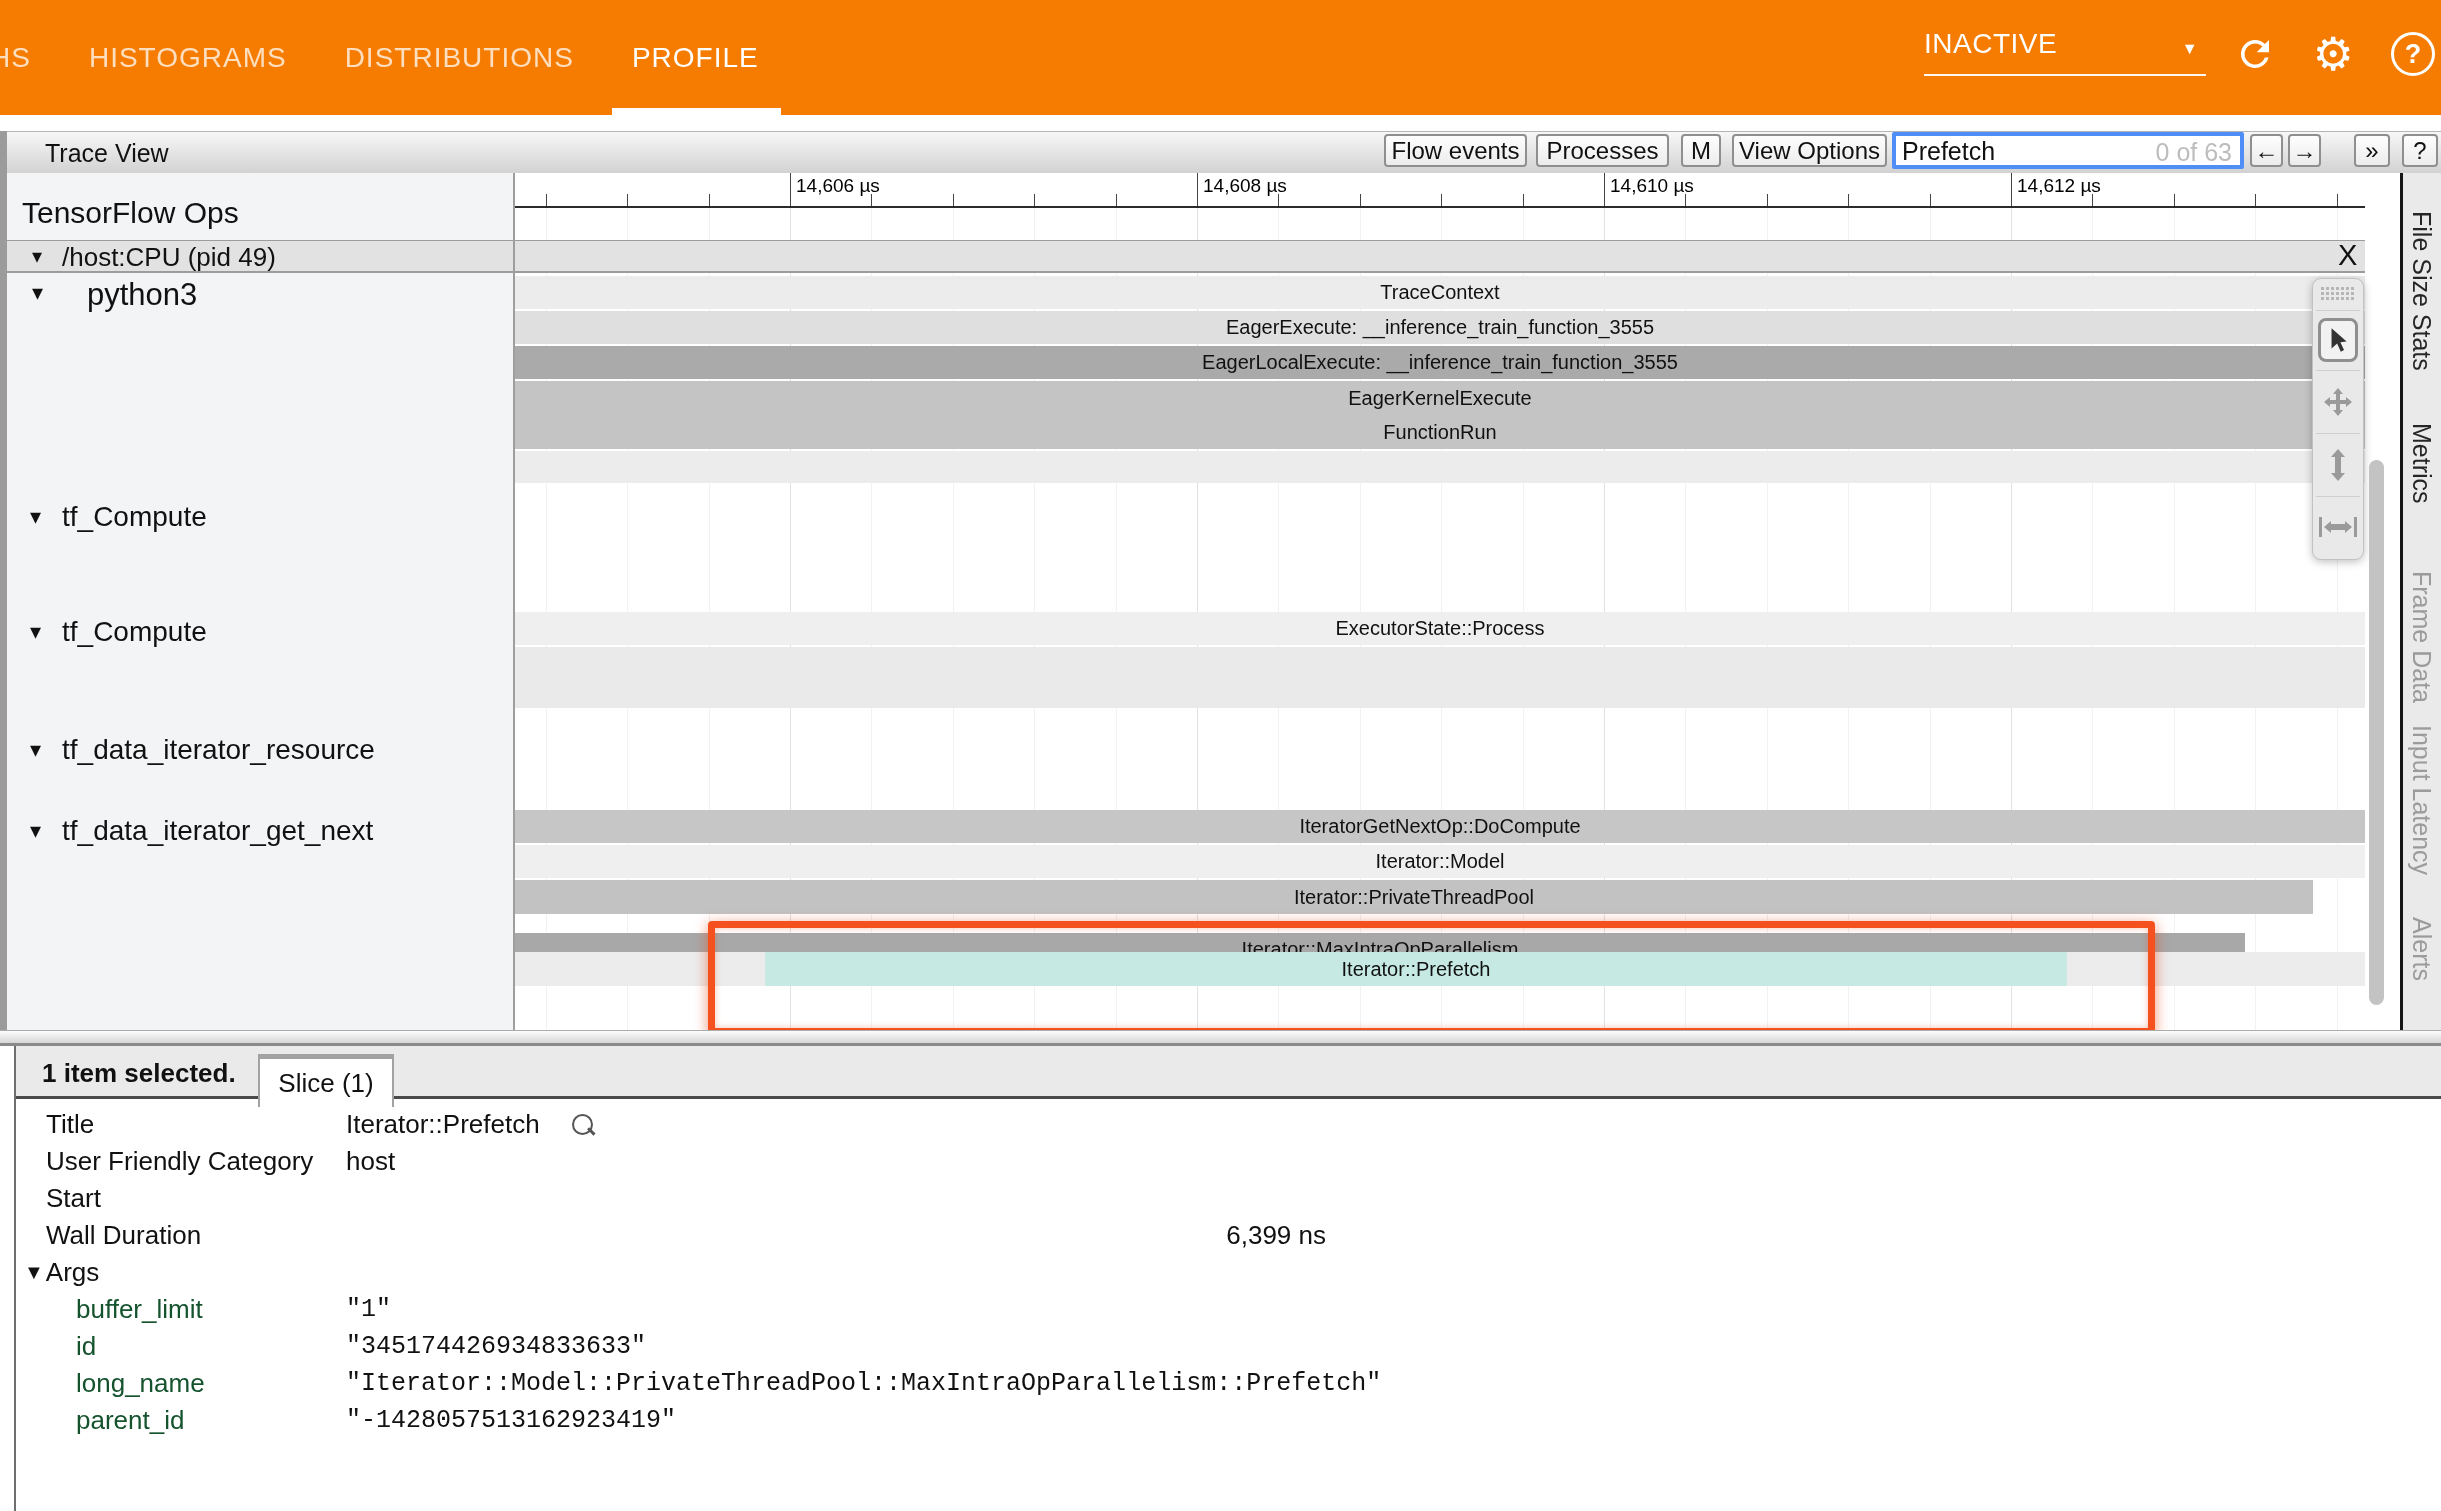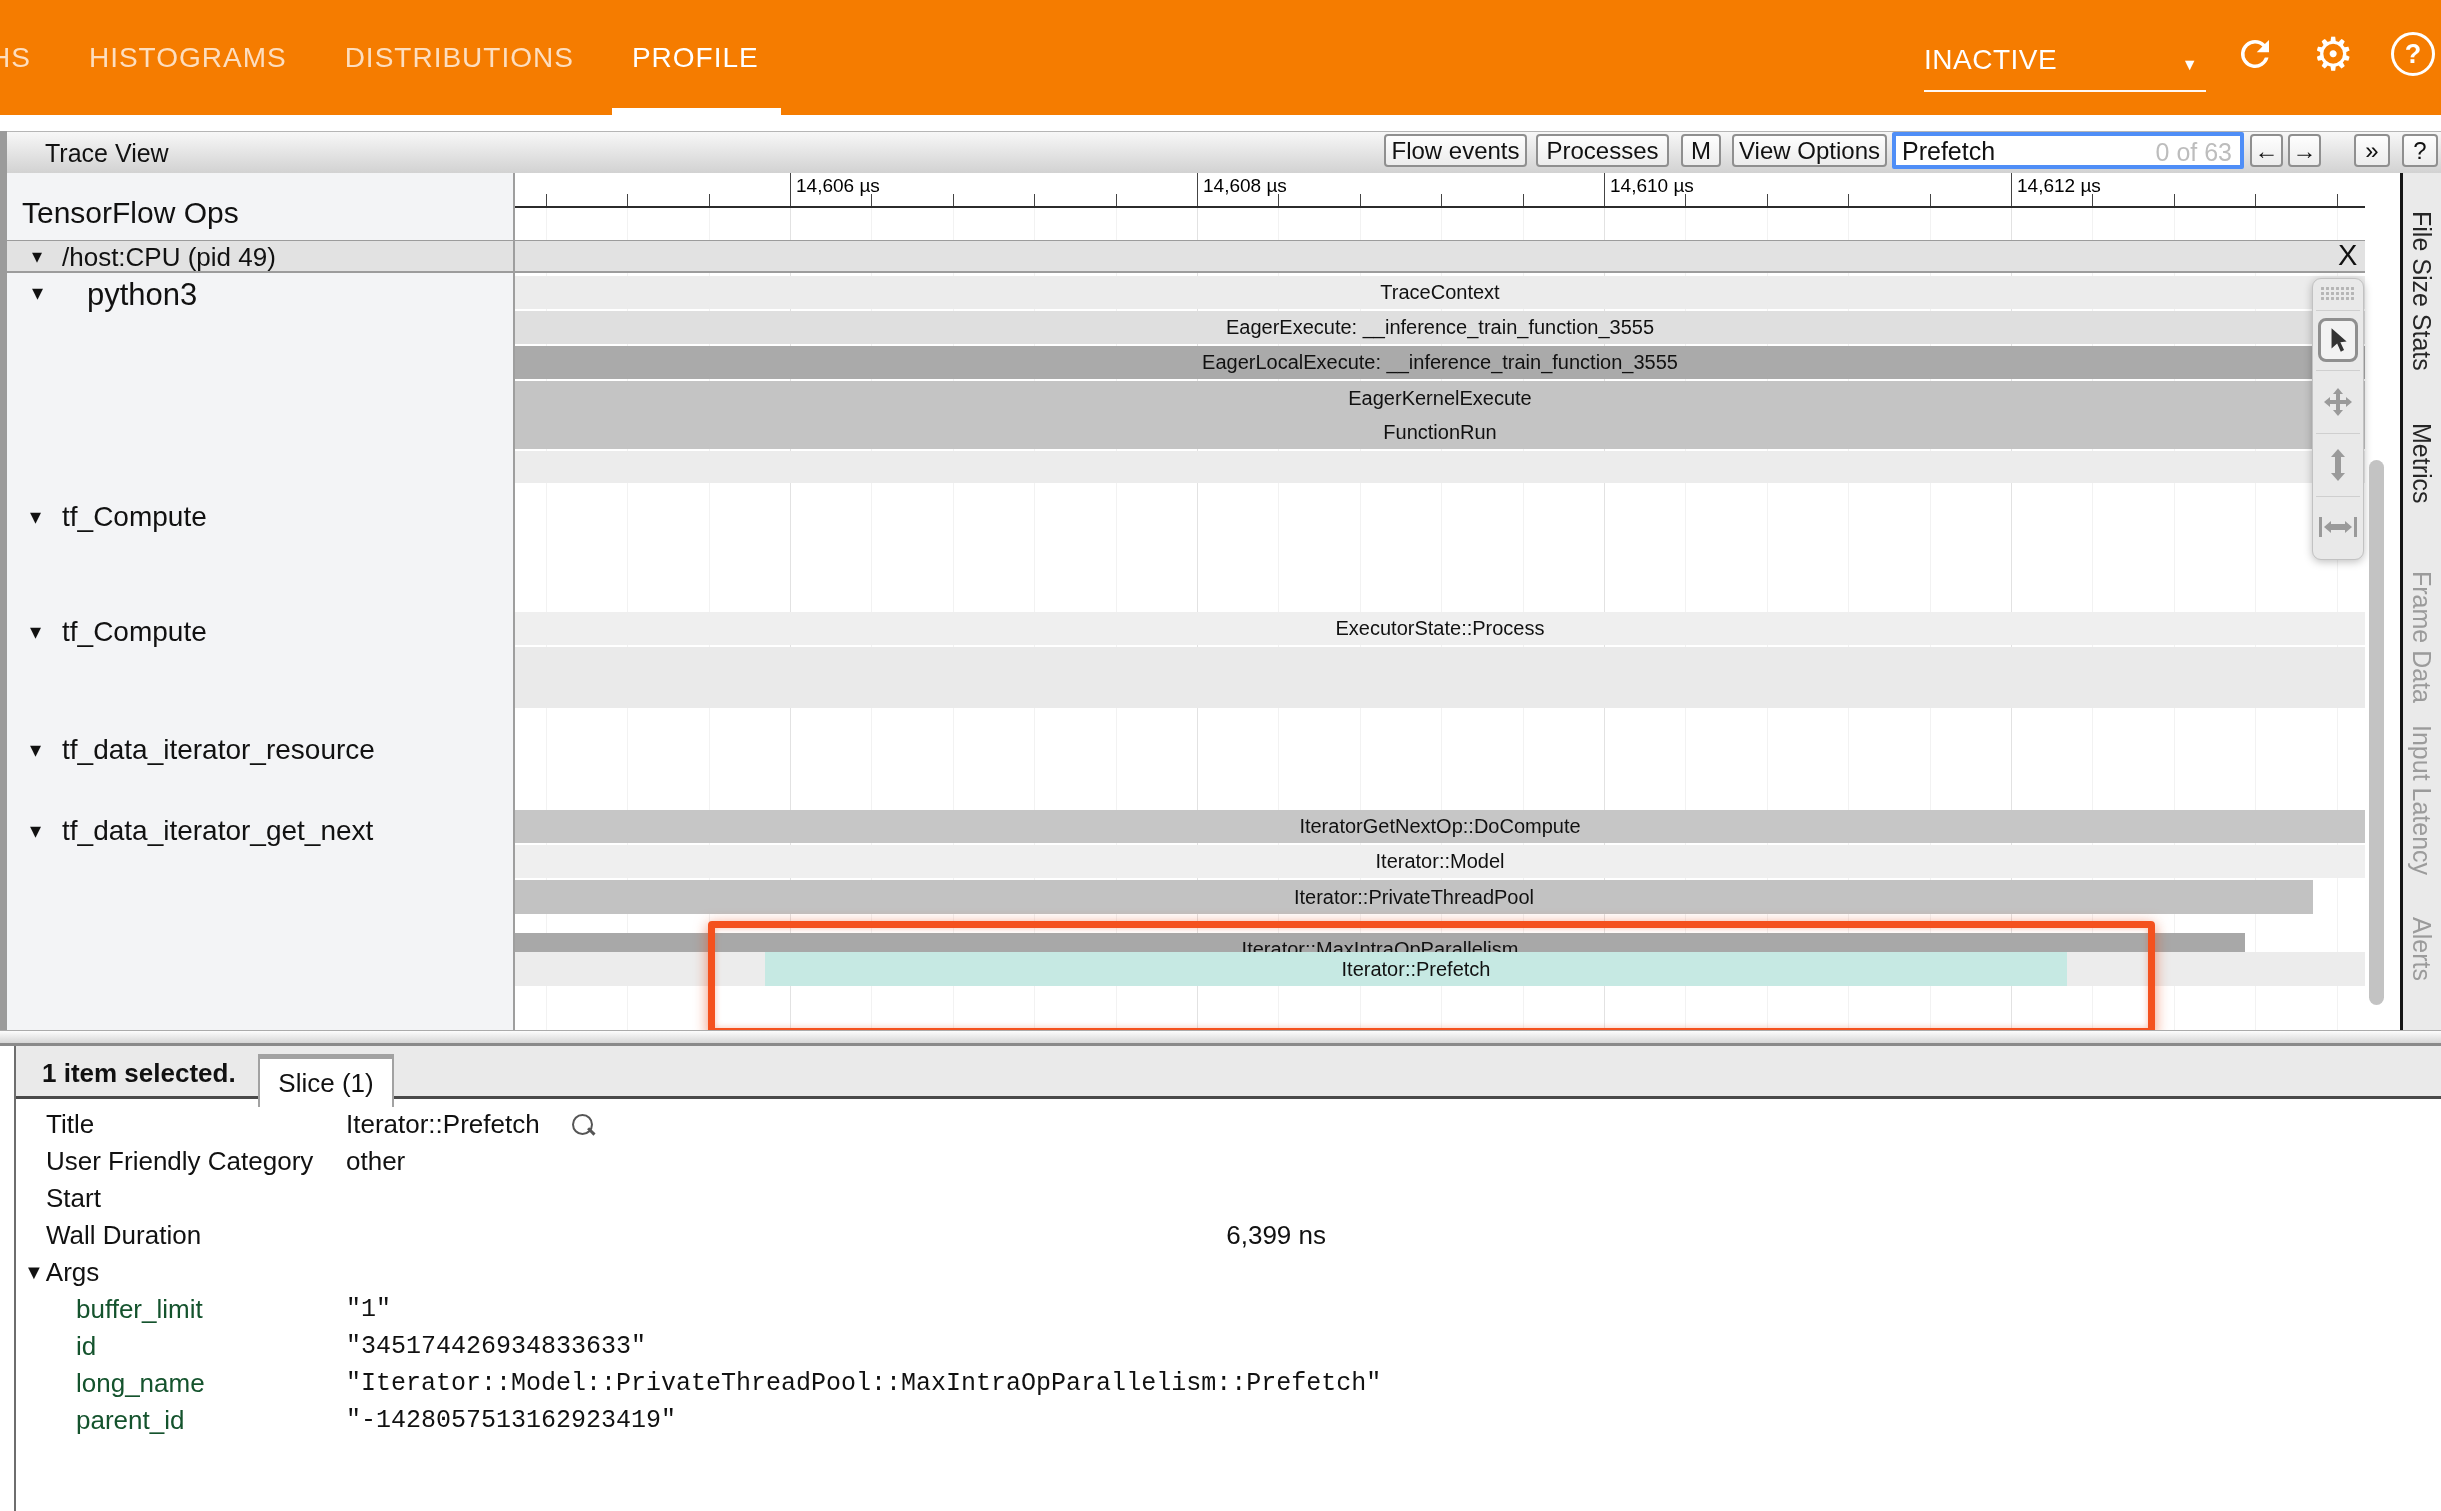--- a/index.html
+++ b/index.html
@@ -6,21 +6,21 @@
   body{width:2441px;height:1511px;overflow:hidden;font-family:"Liberation Sans",sans-serif;-webkit-font-smoothing:antialiased;}
   .page{position:relative;width:2441px;height:1511px;background:#fff;}
 
   
   .topbar{position:absolute;left:0;top:0;width:2441px;height:115px;background:#f57c00;}
   .tabs{position:absolute;left:-10px;top:0;height:115px;display:flex;align-items:stretch;}
   .tab{position:relative;display:flex;align-items:center;margin-right:58px;font-size:28px;font-weight:500;letter-spacing:1px;color:rgba(255,255,255,.75);cursor:pointer;white-space:nowrap;}
   .tab.active{color:#fff;}
   .tab.active::after{content:"";position:absolute;left:-20px;right:-22px;bottom:0;height:7px;background:#fff;}
   .topbar-right{position:absolute;right:0;top:0;height:115px;width:560px;}
-  .run-select{position:absolute;left:43px;top:28px;width:282px;height:46px;color:#fff;font-size:28px;letter-spacing:.5px;border-bottom:2px solid rgba(255,255,255,.95);margin-top:16px;}
+  .run-select{position:absolute;left:43px;top:28px;width:282px;height:46px;color:#fff;font-size:28px;letter-spacing:.5px;border-bottom:2px solid rgba(255,255,255,.95);}
   .run-select .caret{position:absolute;right:8px;top:12px;font-size:16px;color:#fff;}
   .icon-btn{position:absolute;top:30px;width:48px;height:48px;display:flex;align-items:center;justify-content:center;}
   .gear-glyph{font-family:"DejaVu Sans",sans-serif;font-size:46px;color:#fff;line-height:1;}
   .help-circle{width:38px;height:38px;border:3.5px solid #fff;border-radius:50%;display:flex;align-items:center;justify-content:center;color:#fff;font-size:27px;font-weight:bold;}
   .gap-strip{position:absolute;left:0;top:115px;width:2441px;height:16px;background:#fff;}
 
   
   .tv-toolbar{position:absolute;left:7px;top:131px;width:2434px;height:41px;background:linear-gradient(#f7f7f7,#d2d2d2);border-top:1px solid #b5b5b5;border-bottom:2px solid #8d8d8d;}
   .tv-title{position:absolute;left:38px;top:7px;font-size:25px;color:#111;}
   .tv-btn{position:absolute;top:2px;height:33px;background:linear-gradient(#fefefe,#ececec);border:2px solid #8f8f8f;border-radius:4px;font-size:24px;color:#111;display:flex;align-items:center;justify-content:center;padding:0 14px;box-sizing:border-box;cursor:pointer;white-space:nowrap;}
@@ -326,21 +326,21 @@
     <div class="slice-tab">Slice (1)</div>
     <div class="details-left-line"></div>
     <div class="detail-rows" id="detail-rows">
         <div class="detail-row">
           <span class="detail-label">Title</span>
           <span class="detail-value">Iterator::Prefetch</span>
           <span class="magnifier"></span>
         </div>
         <div class="detail-row">
           <span class="detail-label">User Friendly Category</span>
-          <span class="detail-value">other</span>
+          <span class="detail-value">host</span>
         </div>
         <div class="detail-row">
           <span class="detail-label">Start</span>
         </div>
         <div class="detail-row">
           <span class="detail-label">Wall Duration</span>
           <span class="detail-num">6,399 ns</span>
         </div>
         <div class="detail-row">
           <span class="args-caret">▼</span>

